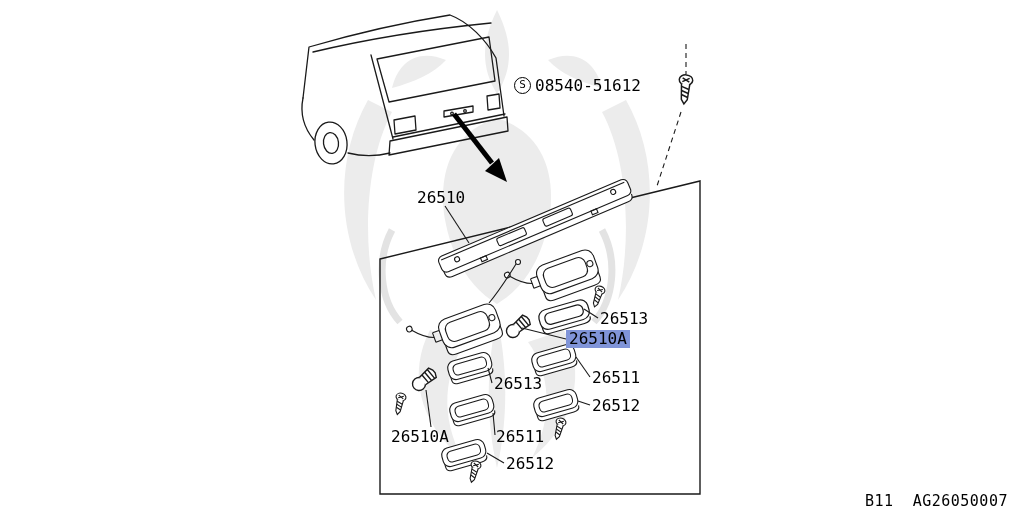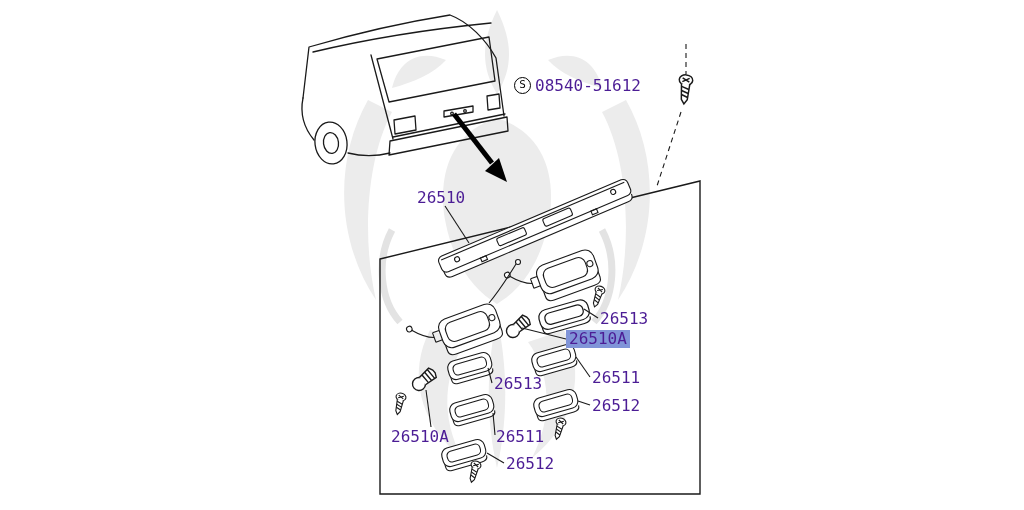--- a/index.html
+++ b/index.html
@@ -1,20 +1,20 @@
 <!DOCTYPE html>
 <html><head>
 <meta charset="utf-8">
 <style>
   * { margin:0; padding:0; box-sizing:border-box; }
   html,body { width:1024px; height:510px; background:#ffffff; }
   body { font-family:"DejaVu Sans Mono","Liberation Mono",monospace; color:#000; }
   .stage { position:relative; width:1024px; height:510px; background:#fff; overflow:hidden; }
   .stage svg { position:absolute; left:0; top:0; }
-  .lbl { position:absolute; font-size:16px; line-height:18px; white-space:pre; color:#4c1d95; }
+  .lbl { position:absolute; font-size:16px; line-height:18px; white-space:pre; color:#000000; }
   .lbl.hl { background:#8094d8; padding:0 3px; }
   .circle-s { position:absolute; width:17px; height:17px; border:1.3px solid #000; border-radius:50%;
               text-align:center; font-size:11px; line-height:14px; }
   .footer { position:absolute; left:865px; top:492px; font-size:15px; letter-spacing:.5px; white-space:pre; }
 </style>
 </head>
 <body>
 
 <div class="stage">
 
@@ -144,13 +144,14 @@
   <div class="lbl" style="left:417px; top:189px;text-align:right;">26510</div>
   <div class="lbl" style="left:600px; top:310px;">26513</div>
   <div class="lbl hl" style="left: 566px; top: 330px; background: rgb(128, 148, 216);">26510A</div>
   <div class="lbl" style="left:592px; top:369px;">26511</div>
   <div class="lbl" style="left:494px; top:375px;">26513</div>
   <div class="lbl" style="left:592px; top:397px;">26512</div>
   <div class="lbl" style="left:391px; top:428px;">26510A</div>
   <div class="lbl" style="left:496px; top:428px;">26511</div>
   <div class="lbl" style="left:506px; top:455px;">26512</div>
 
+  <div class="footer"><span>B11</span>  <span>AG26050007</span></div>
 </div>
 
 </body></html>

